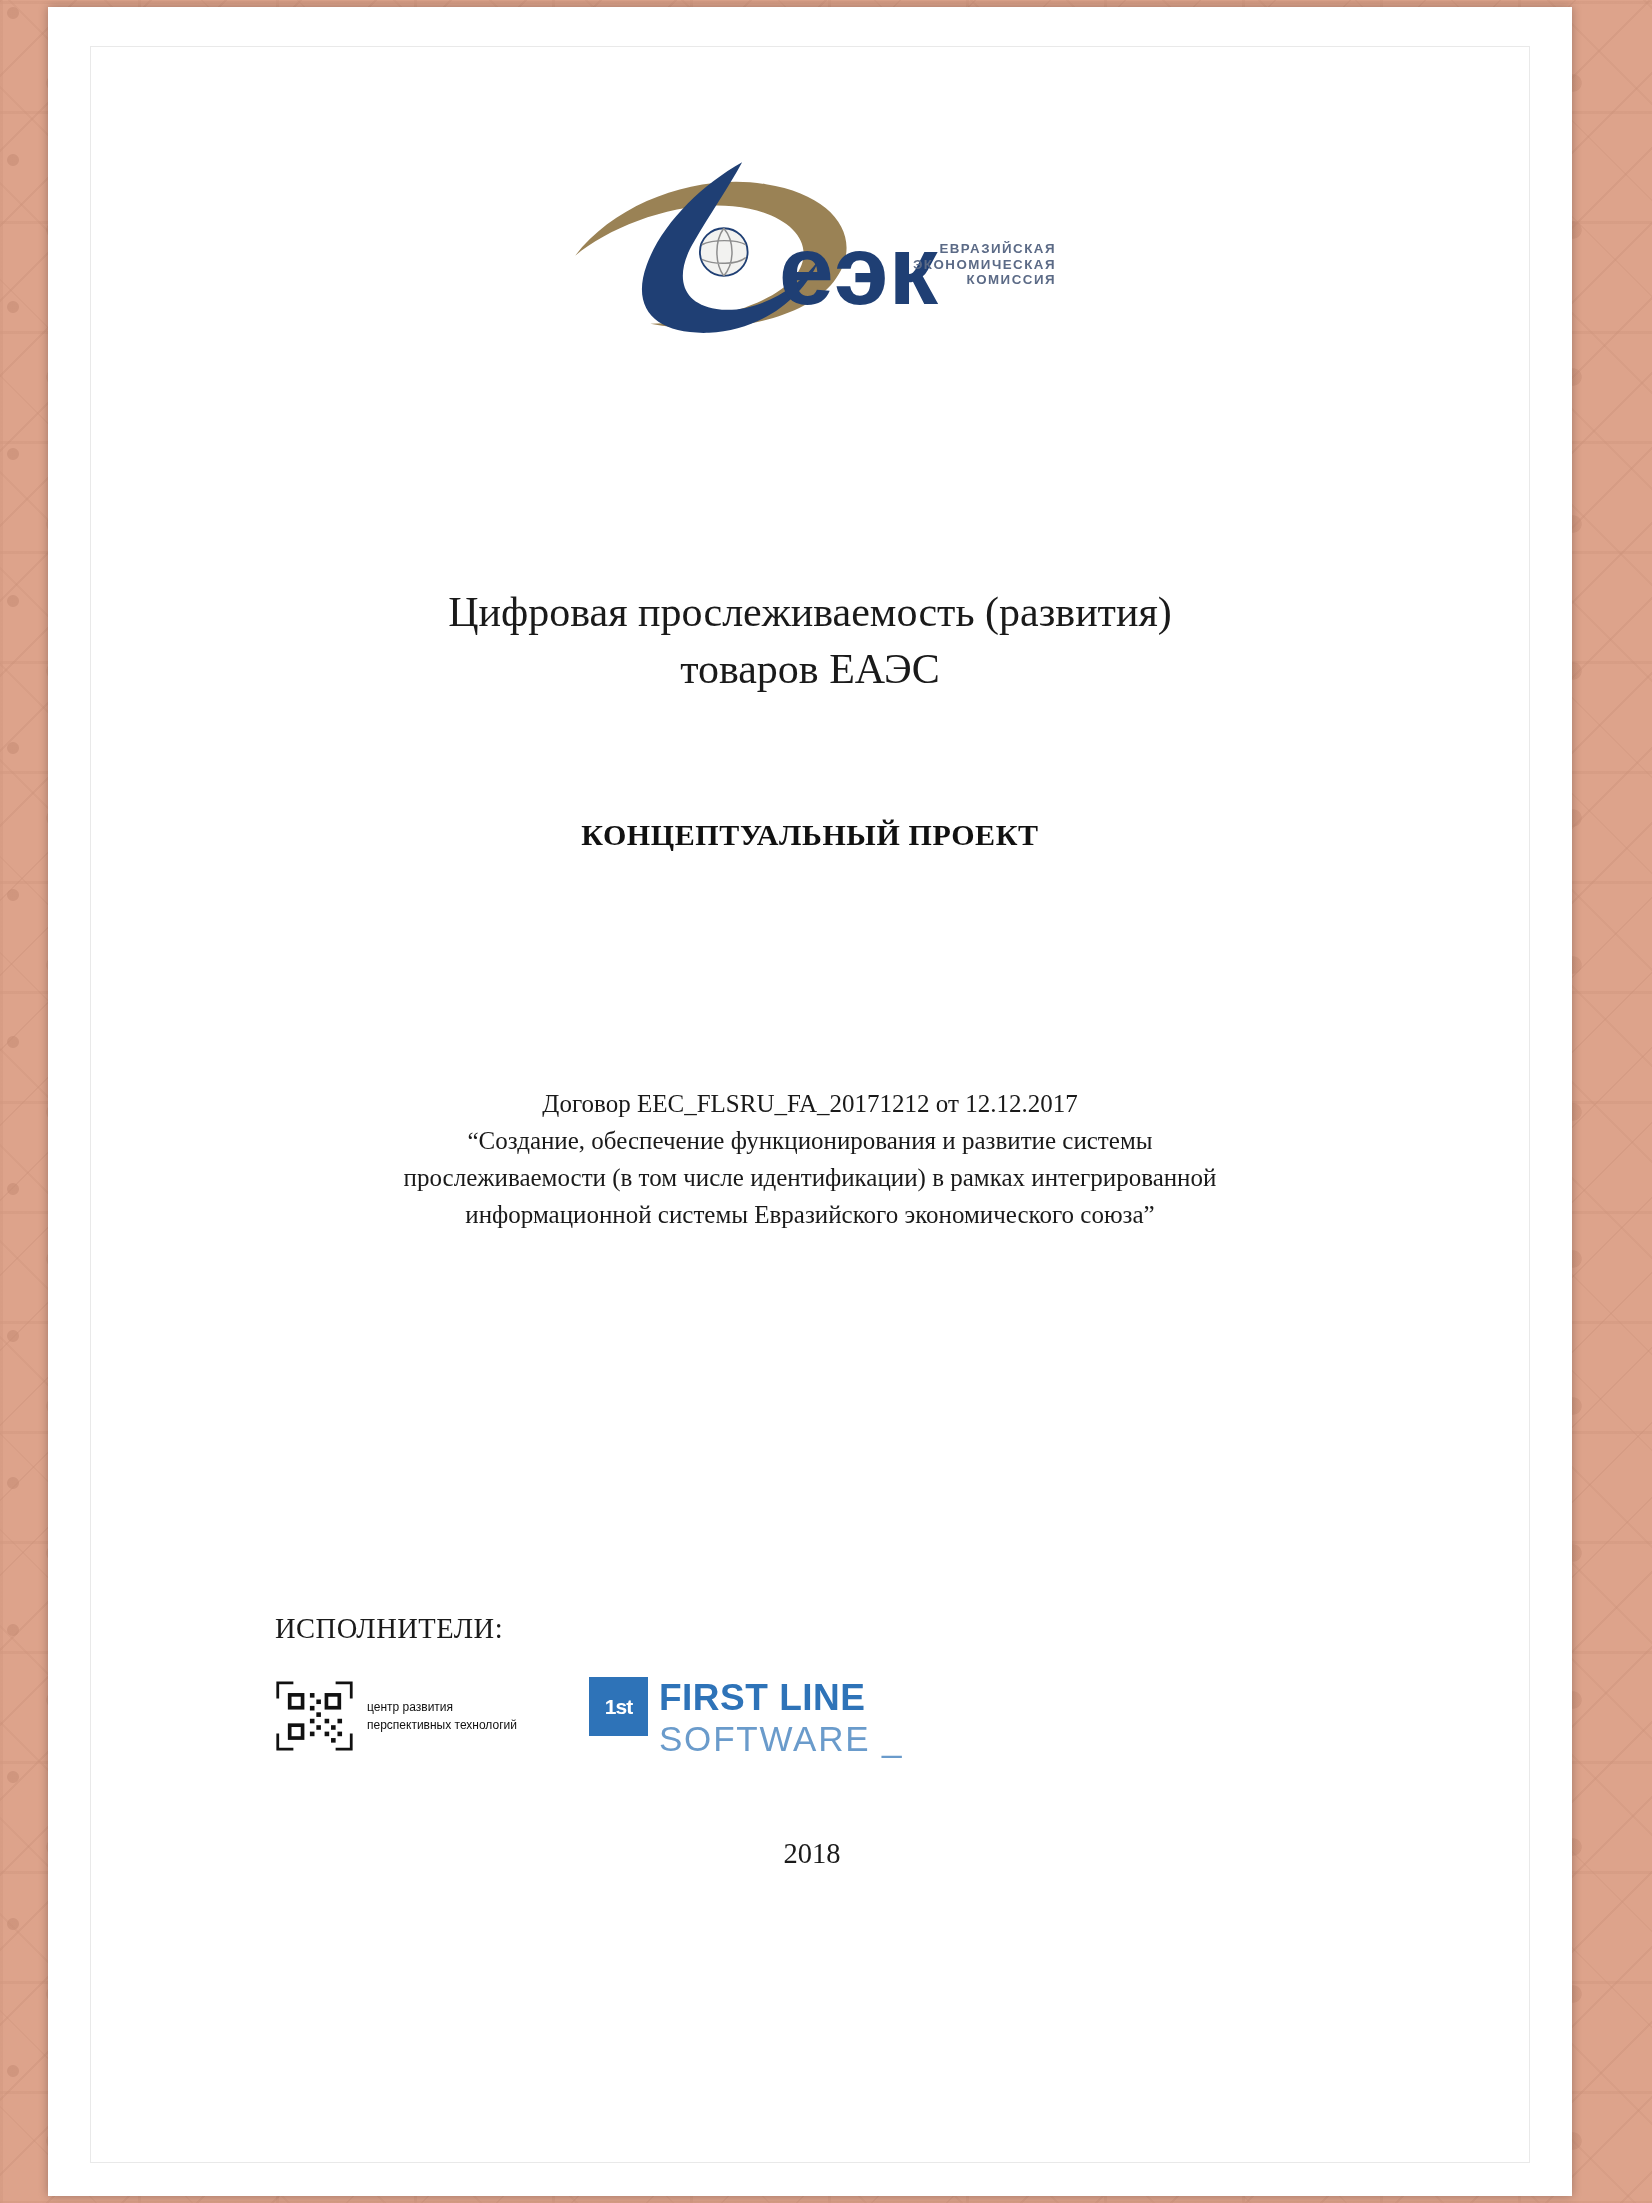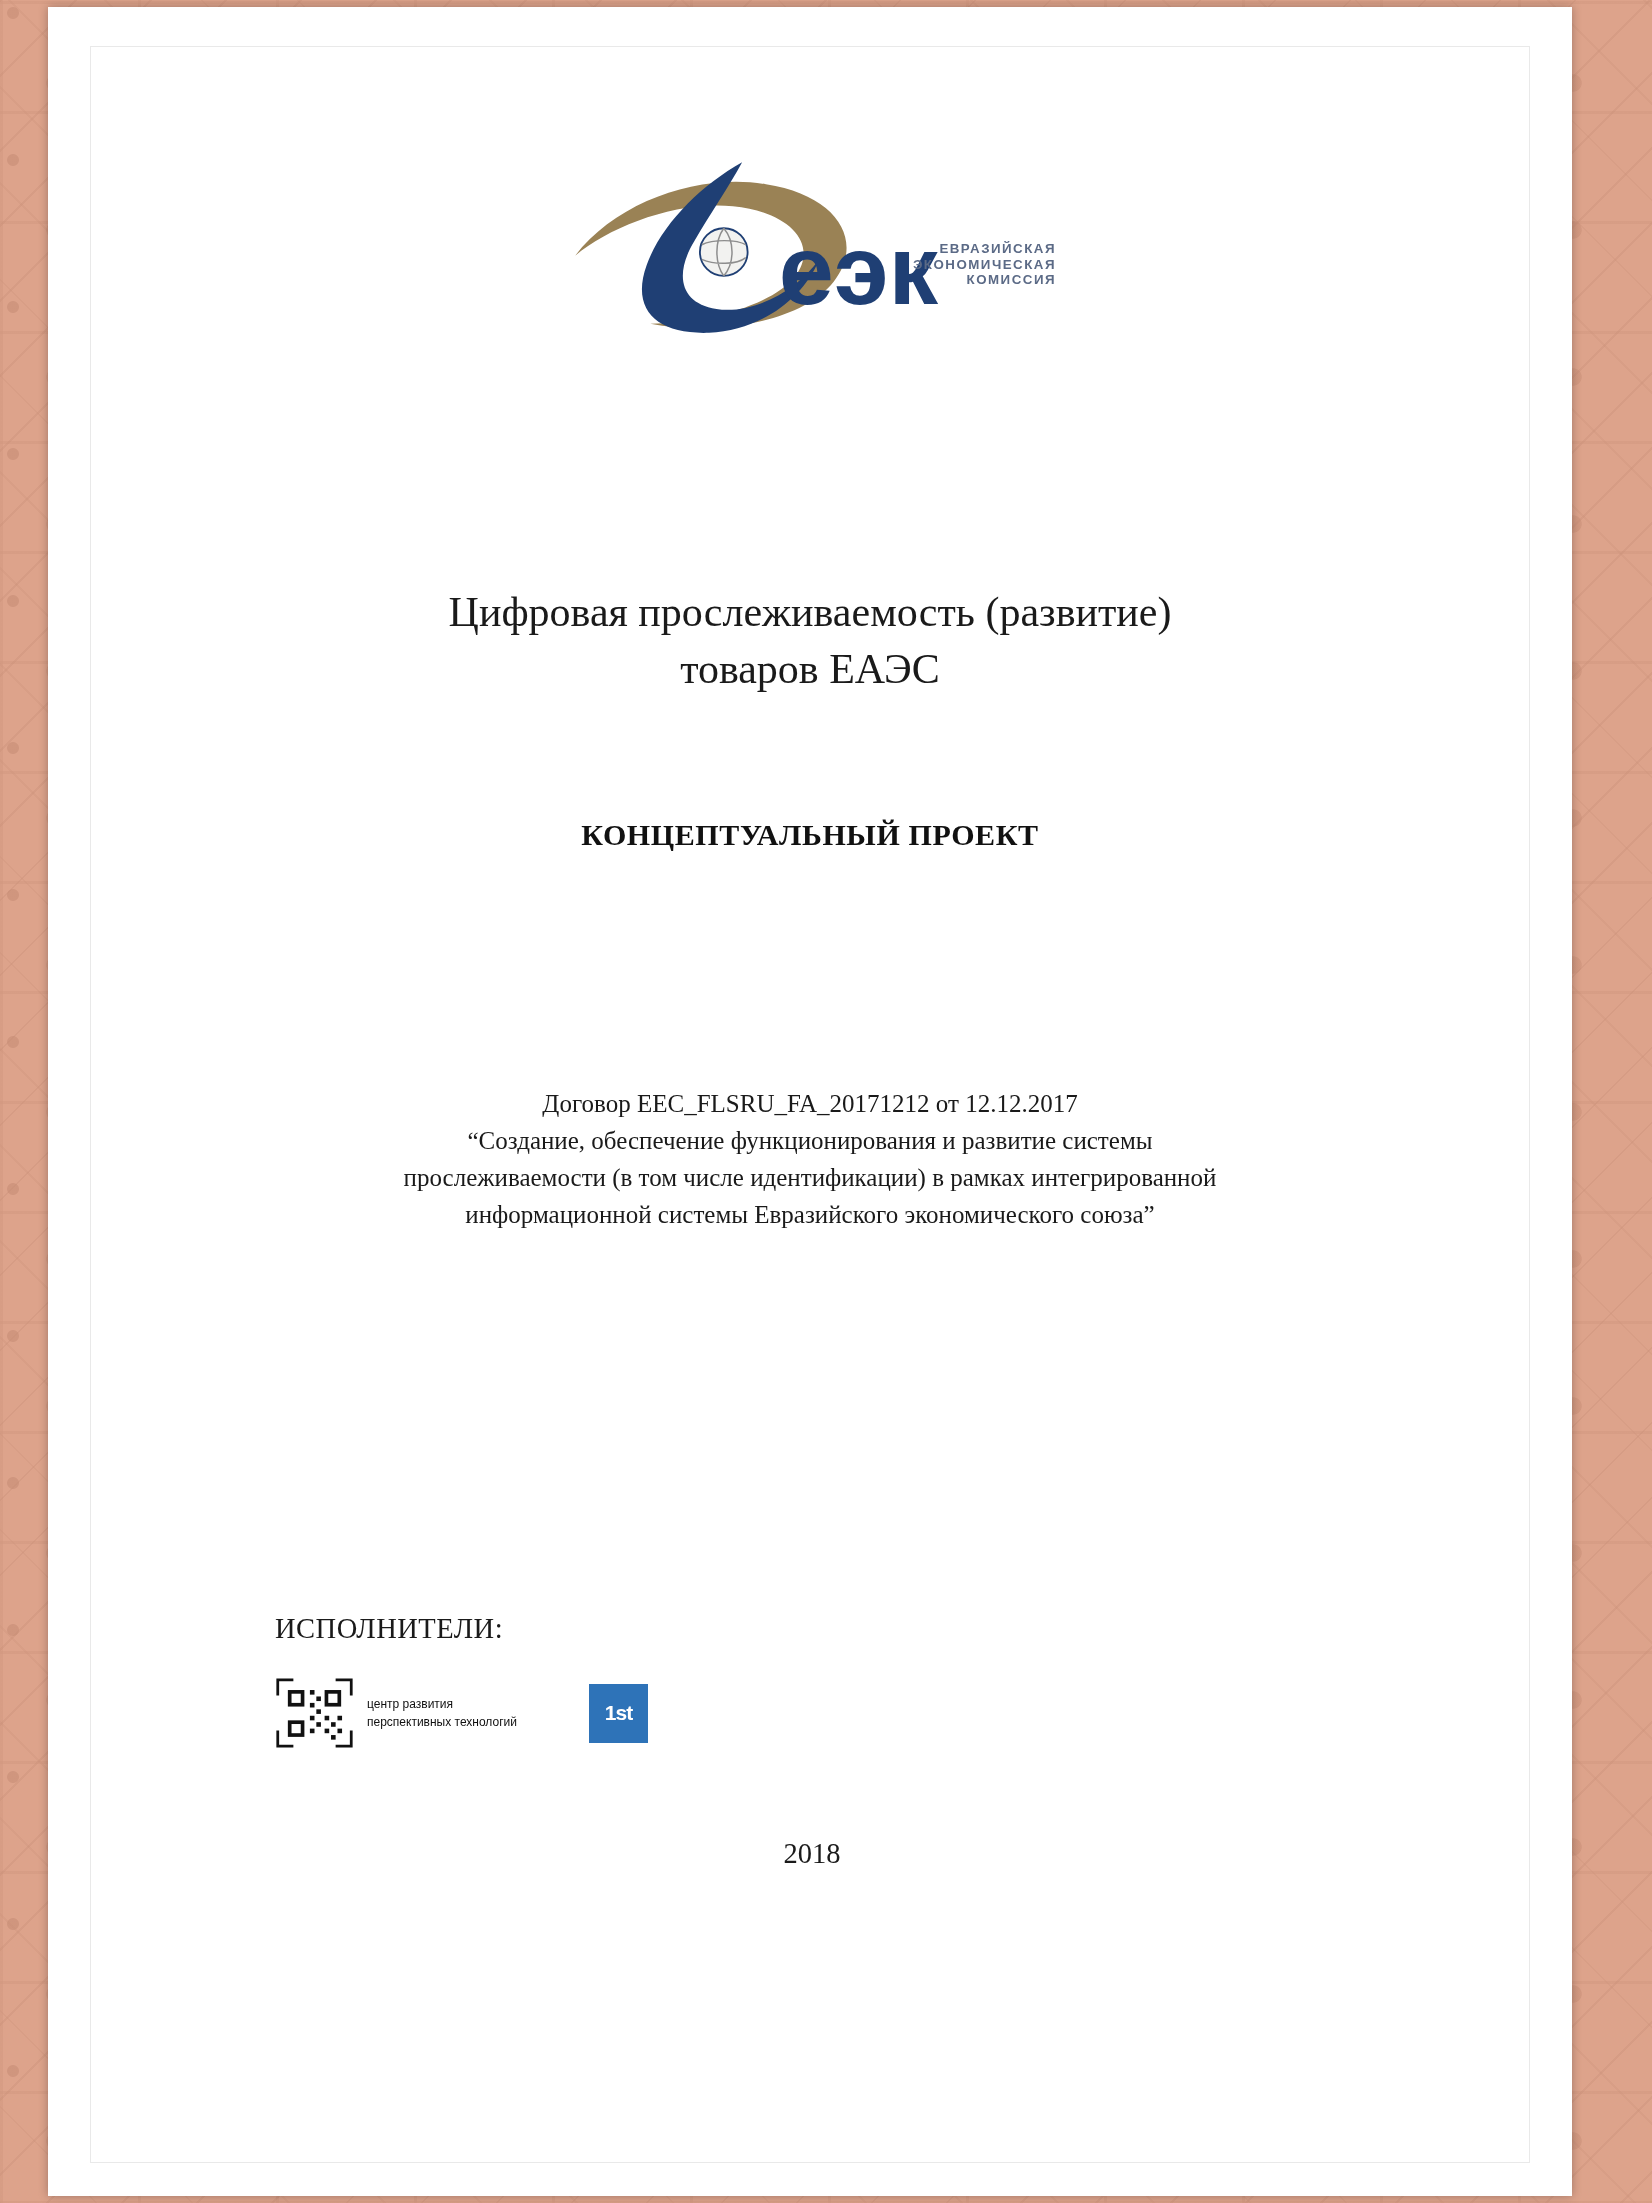--- a/index.html
+++ b/index.html
@@ -232,21 +232,21 @@
             <circle cx="176" cy="108" r="26" fill="#f2f2f0" stroke="#1f3f74" stroke-width="2"></circle>
             <path d="M152 100 C 164 94, 190 94, 200 100 M152 116 C 166 122, 190 122, 200 114 M176 82 C 166 96, 166 120, 176 134 M176 82 C 188 96, 188 120, 176 134" fill="none" stroke="#8d8d8d" stroke-width="1.6"></path>
 
             <text x="236" y="165" font-family="Liberation Sans, sans-serif" font-size="108" font-weight="bold" fill="#1f3f74">еэк</text>
           </svg>
           <div class="logo-caption">Евразийская экономическая комиссия</div>
         </div>
       </div>
 
       <div class="title-main">
-        <div>Цифровая прослеживаемость (развитие)</div>
+        <div>Цифровая прослеживаемость (развития)</div>
         <div>товаров ЕАЭС</div>
       </div>
 
       <div class="title-sub">КОНЦЕПТУАЛЬНЫЙ ПРОЕКТ</div>
 
       <div class="contract">
         <div>Договор EEC_FLSRU_FA_20171212 от 12.12.2017</div>
         <div>“Создание, обеспечение функционирования и развитие системы</div>
         <div>прослеживаемости (в том числе идентификации) в рамках интегрированной</div>
         <div>информационной системы Евразийского экономического союза”</div>
@@ -287,20 +287,24 @@
             </g>
           </svg>
           <div class="crpt-text">
             <div>центр развития</div>
             <div>перспективных технологий</div>
           </div>
         </div>
 
         <div class="fls">
           <div class="fls-mark">1st</div>
+          <div class="fls-words">
+            <div class="fls-first">FIRST LINE</div>
+            <div class="fls-second">SOFTWARE _</div>
+          </div>
         </div>
 
       </div>
 
       <div class="year">2018</div>
 
     </div>
   </div>
 </div>
 

